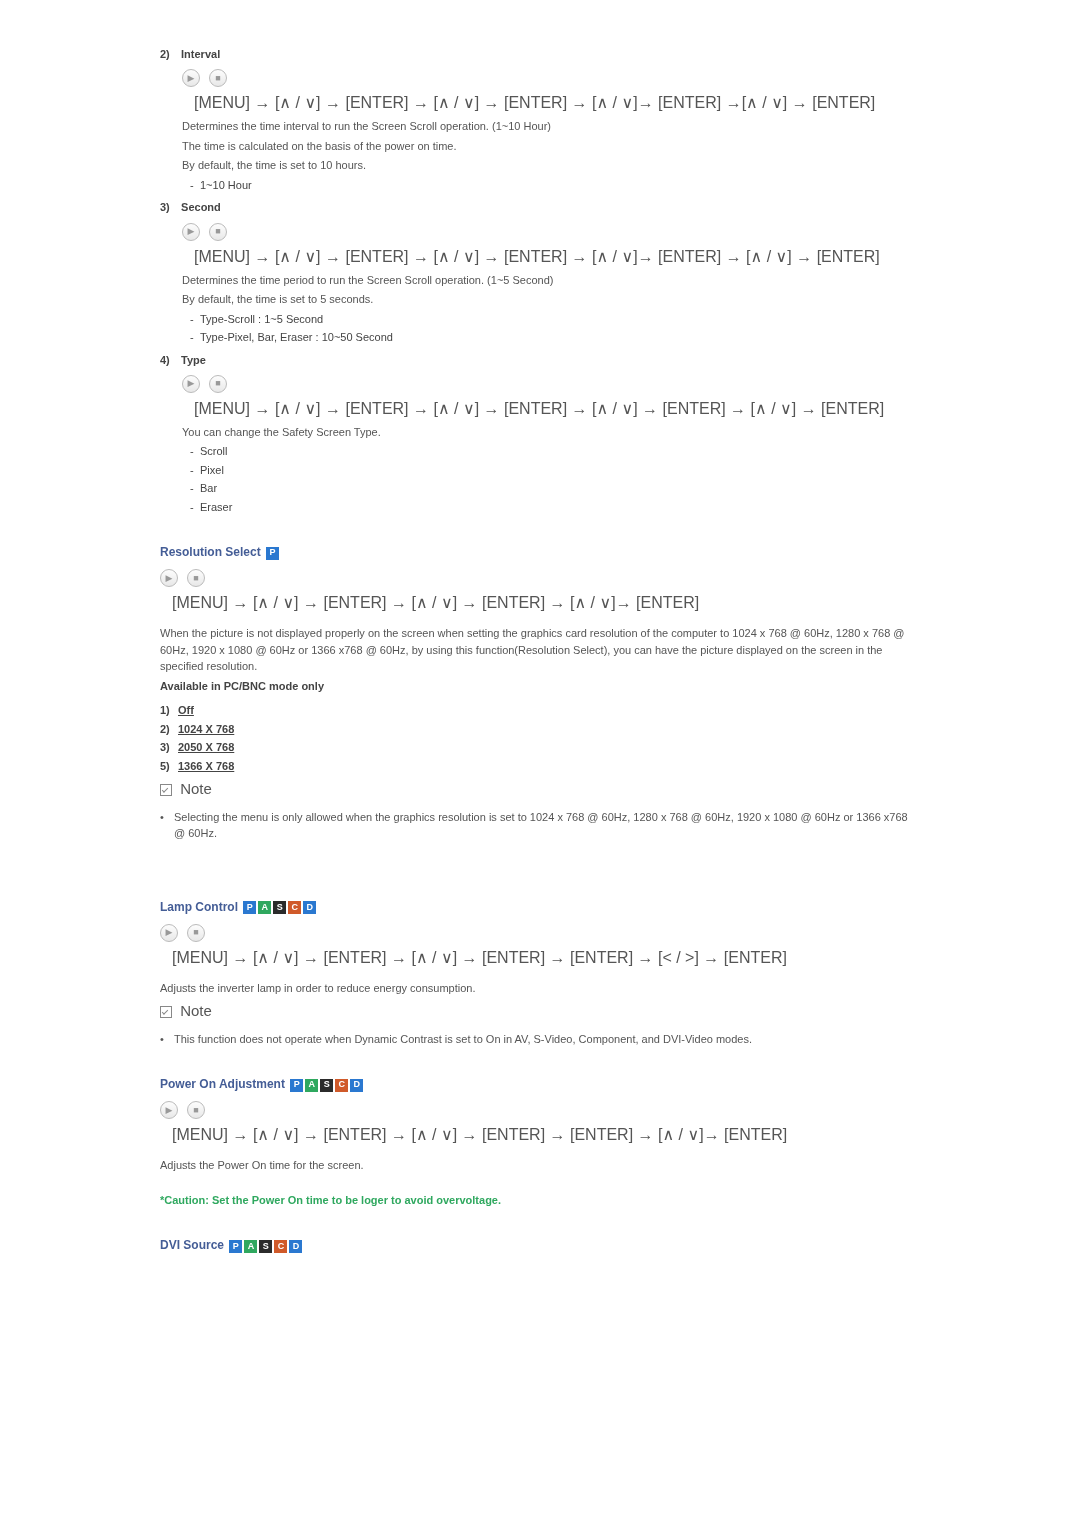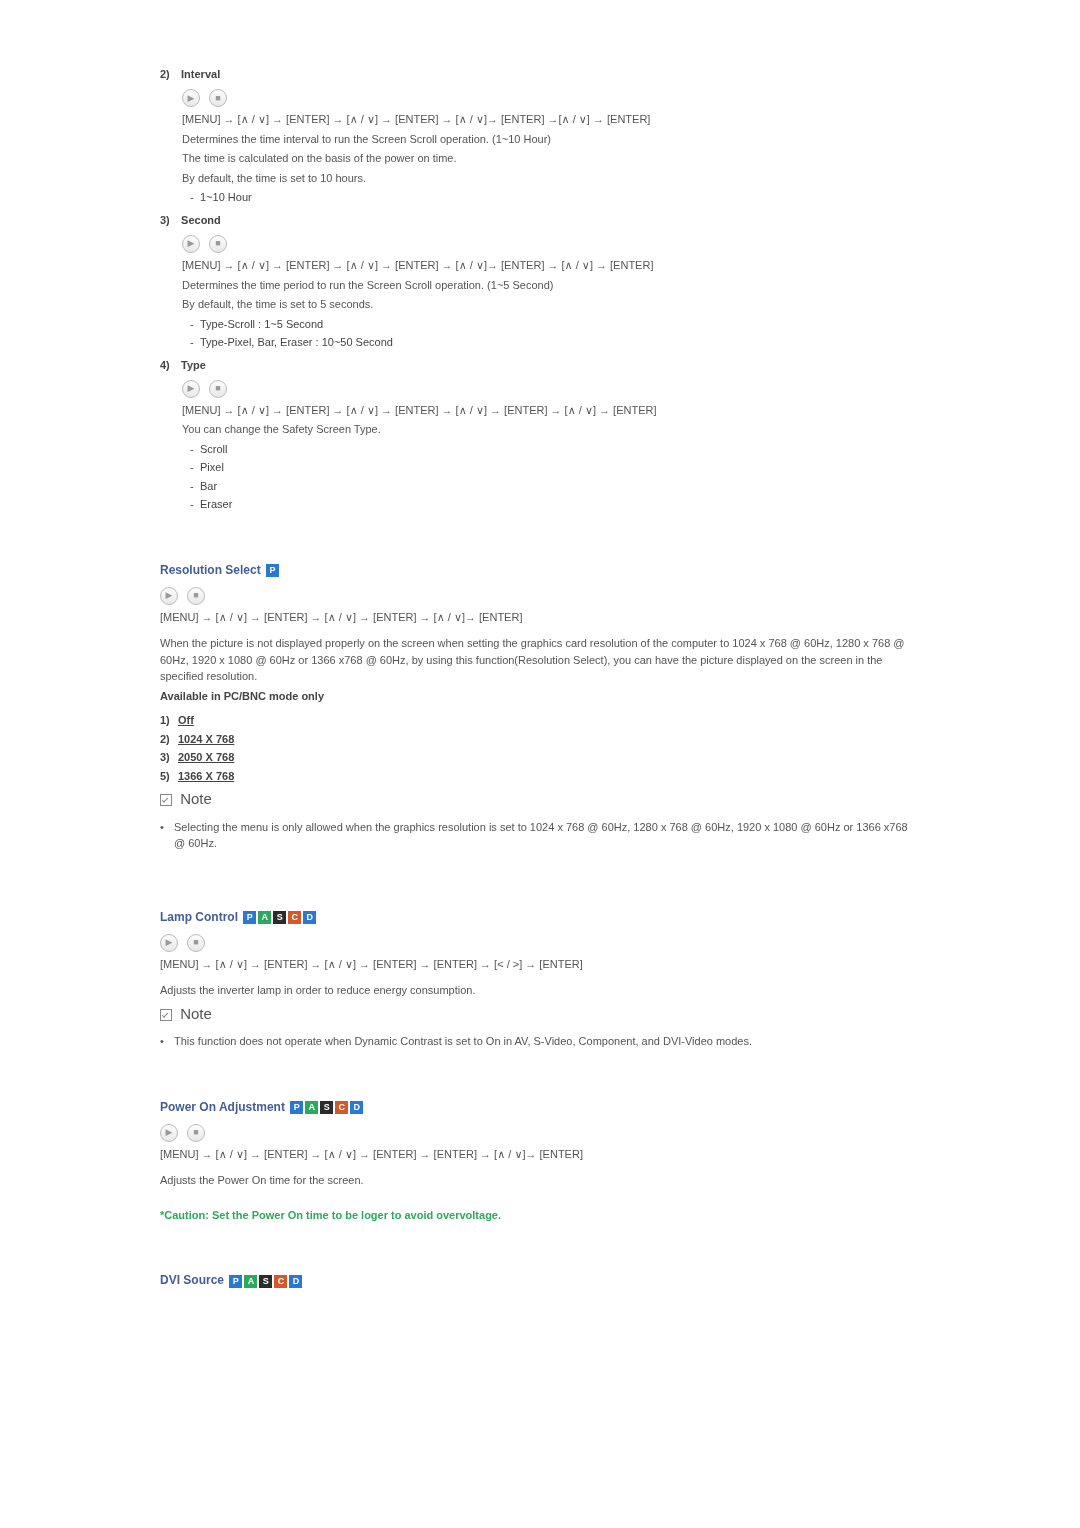--- a/index.html
+++ b/index.html
@@ -7,21 +7,21 @@
     padding: 0;
     background: #ffffff;
     font-family: Arial, Helvetica, sans-serif;
     font-size: 11px;
     color: #555;
     line-height: 1.5;
   }
   .page {
     width: 760px;
     margin: 0 auto;
-    padding: 60px 160px 60px 160px;
+    padding: 40px 160px 60px 160px;
     box-sizing: content-box;
   }
   .num-item {
     margin-top: 6px;
   }
   .num-item .num {
     display: inline-block;
     width: 18px;
     vertical-align: top;
     font-weight: bold;
@@ -45,23 +45,23 @@
     height: 18px;
     border: 1px solid #bbb;
     border-radius: 50%;
     background: linear-gradient(#fdfdfd, #e8e8e8);
     color: #999;
     font-size: 9px;
     margin-right: 6px;
     box-sizing: border-box;
   }
   .nav-path {
-    font-size: 11px;
-    color: #555;
-    margin: 2px 0;
+    font-size: 16px;
+    color: #555;
+    margin: 2px 12px;
   }
   .p {
     margin: 3px 0;
     color: #555;
   }
   .sub-dash {
     margin-left: 8px;
     margin-top: 2px;
   }
   .sub-dash .dash {
@@ -70,21 +70,21 @@
     color: #444;
   }
   .sub-dash .txt {
     font-weight: normal;
     color: #444;
   }
   .section-title {
     font-weight: bold;
     color: #445d96;
     font-size: 12px;
-    margin-top: 48px;
+    margin-top: 28px;
     margin-bottom: 6px;
   }
   .flag {
     display: inline-flex;
     align-items: center;
     justify-content: center;
     width: 13px;
     height: 13px;
     color: #fff;
     font-size: 9px;

